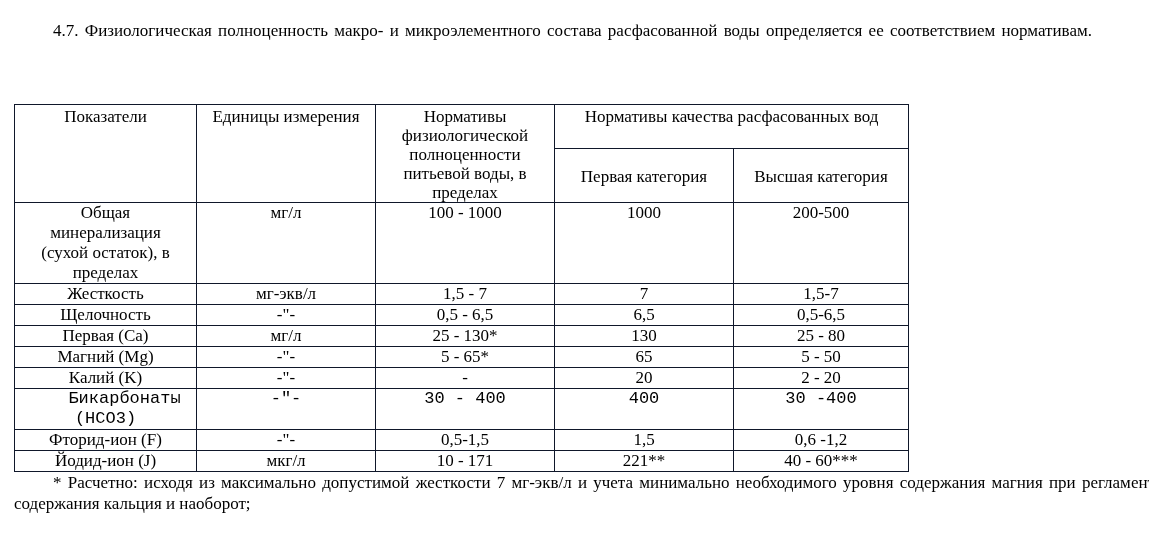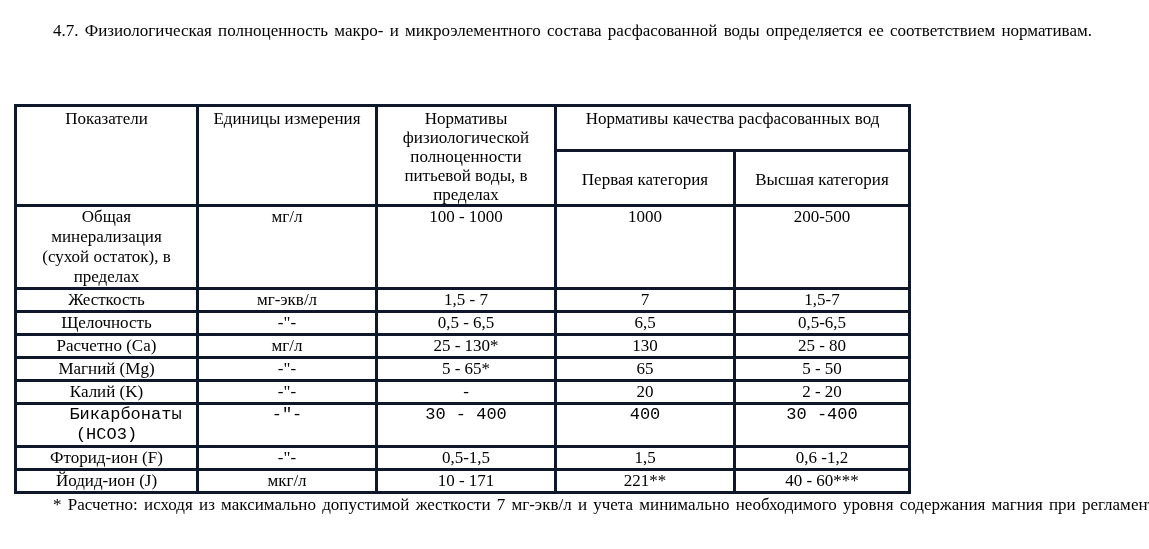--- a/index.html
+++ b/index.html
@@ -21,21 +21,21 @@
     text-indent: 39px;
     word-spacing: 2px;
     white-space: nowrap;
   }
   table.norms {
     margin: 63px 0 0 14px;
     border-collapse: collapse;
     table-layout: fixed;
   }
   .norms th, .norms td {
-    border: 3px solid #0f172a;
+    border: 1px solid #0f172a;
     padding: 0 2px;
     font-size: 17px;
     font-weight: normal;
     text-align: center;
     vertical-align: top;
     overflow: hidden;
   }
   .norms th { line-height: 19px; padding-top: 2px; }
   .norms td { line-height: 20px; }
   tr.h1 { height: 44px; }
@@ -100,21 +100,21 @@
       <td>1,5-7</td>
     </tr>
     <tr class="r-single">
       <td>Щелочность</td>
       <td>-"-</td>
       <td>0,5 - 6,5</td>
       <td>6,5</td>
       <td>0,5-6,5</td>
     </tr>
     <tr class="r-single">
-      <td>Расчетно (Ca)</td>
+      <td>Первая (Ca)</td>
       <td>мг/л</td>
       <td>25 - 130*</td>
       <td>130</td>
       <td>25 - 80</td>
     </tr>
     <tr class="r-single">
       <td>Магний (Mg)</td>
       <td>-"-</td>
       <td>5 - 65*</td>
       <td>65</td>
@@ -147,14 +147,15 @@
       <td>мкг/л</td>
       <td>10 - 171</td>
       <td>221**</td>
       <td>40 - 60***</td>
     </tr>
   </tbody>
 </table>
 
 <div class="notes">
   <p class="note-line-1">* Расчетно: исходя из максимально допустимой жесткости 7 мг-экв/л и учета минимально необходимого уровня содержания магния при регламентировании</p>
+  <p class="note-line-2">содержания кальция и наоборот;</p>
 </div>
 <div class="note-partial">**</div>
 
 </body></html>

